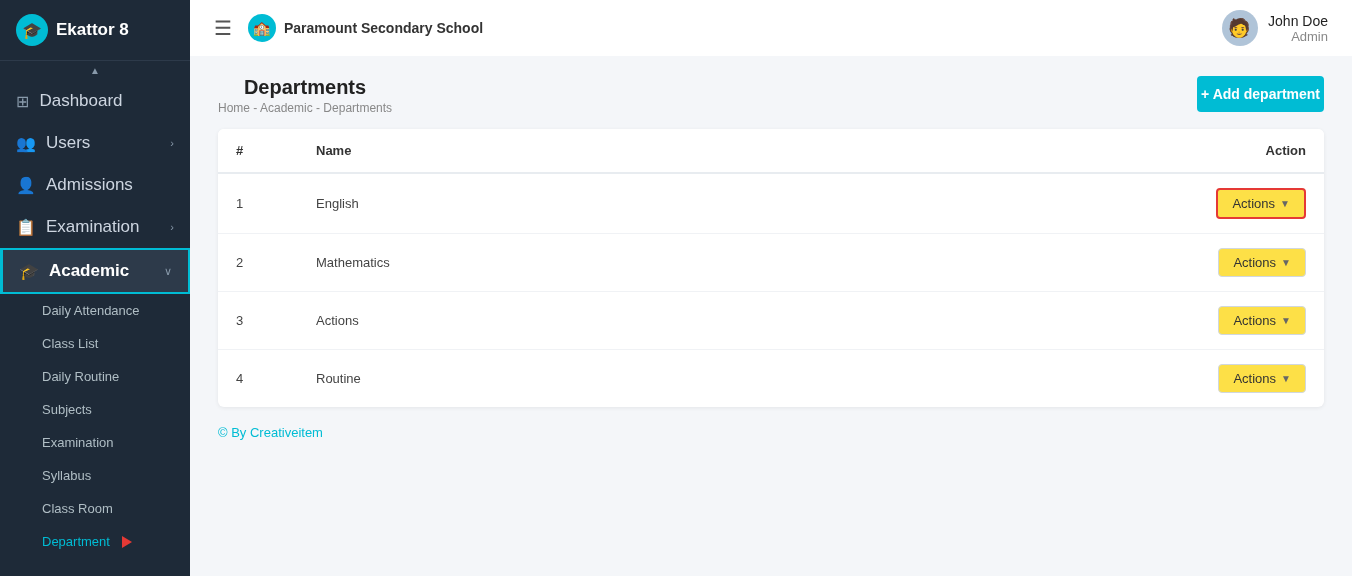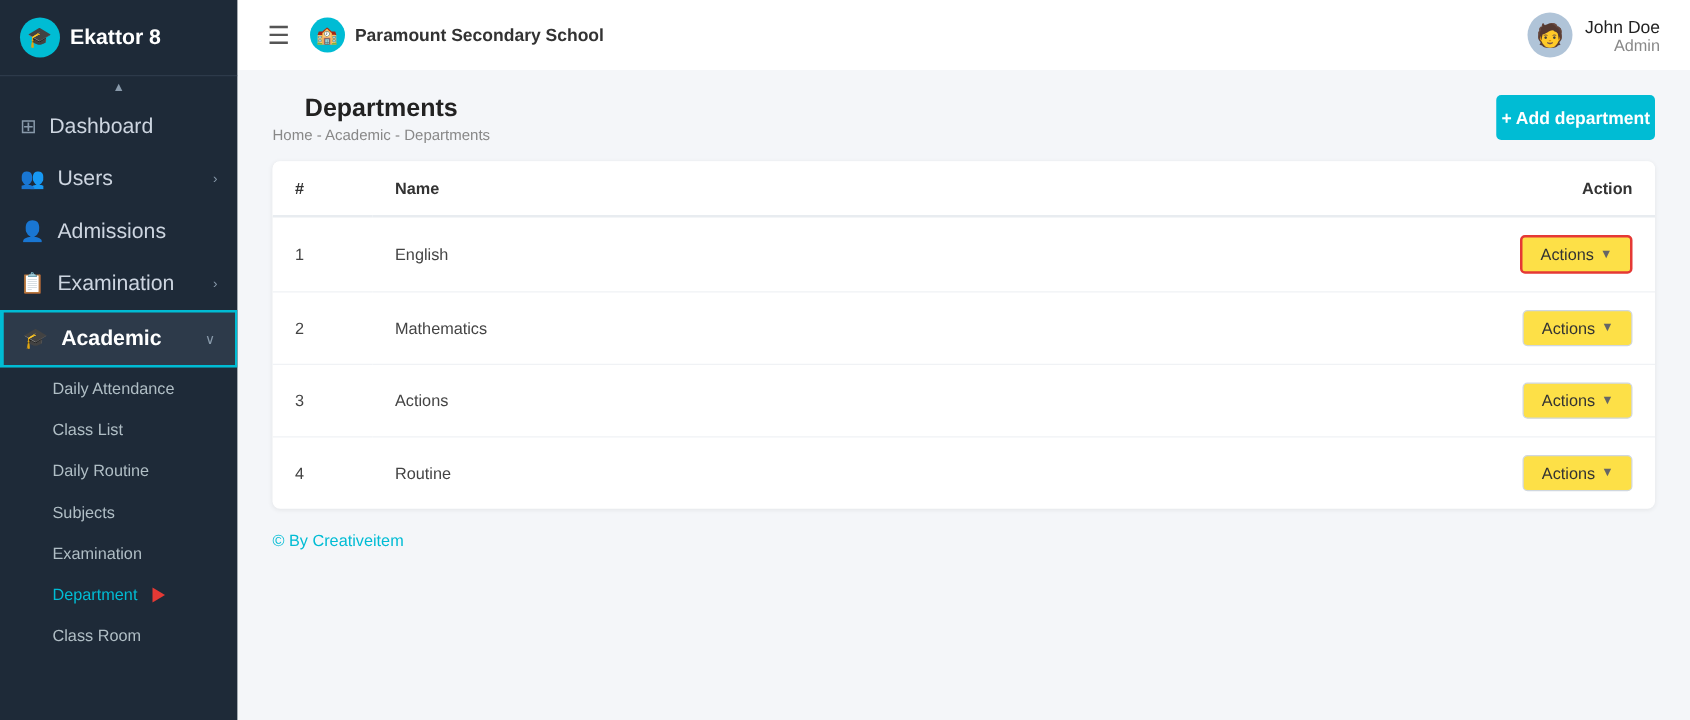--- a/index.html
+++ b/index.html
@@ -246,25 +246,26 @@
       <span class="nav-label" style="color:#fff; font-weight:600;">Academic</span>
     </div>
     <span class="nav-arrow">∨</span>
   </div>
 
   <div class="sidebar-sub-item">Daily Attendance</div>
   <div class="sidebar-sub-item">Class List</div>
   <div class="sidebar-sub-item">Daily Routine</div>
   <div class="sidebar-sub-item">Subjects</div>
   <div class="sidebar-sub-item">Examination</div>
+  <div class="sidebar-sub-item">Syllabus</div>
+  <div class="sidebar-sub-item">Class Room</div>
   <div class="sidebar-sub-item active-sub active-sub-arrow">
     <span>Department</span>
     <span class="red-arrow"></span>
   </div>
-  <div class="sidebar-sub-item">Class Room</div>
 </div>
 
 <div class="main-area">
 
   <div class="topbar">
     <div class="topbar-left">
       <span class="hamburger">☰</span>
       <div class="school-info">
         <div class="school-icon">🏫</div>
         <span class="school-name">Paramount Secondary School</span>

